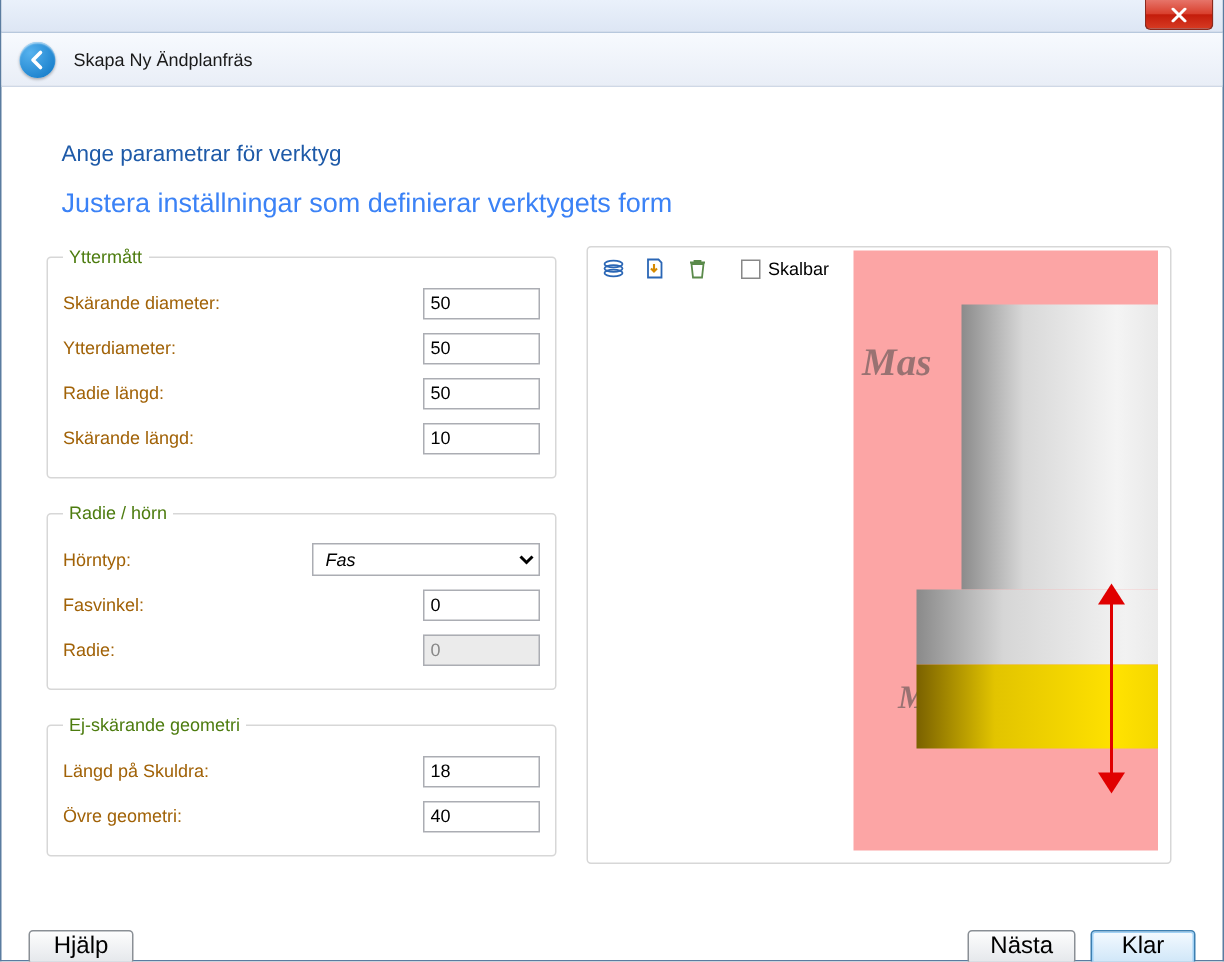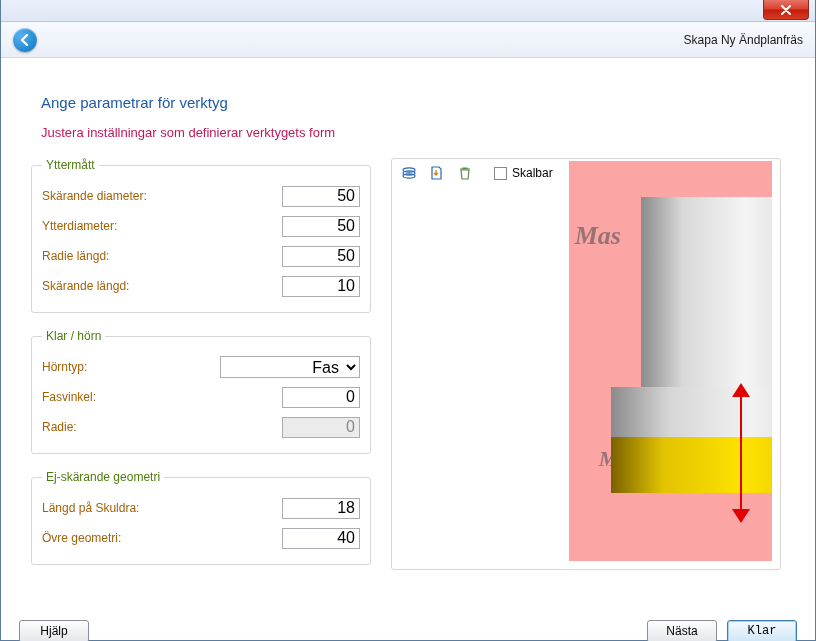--- a/index.html
+++ b/index.html
@@ -44,21 +44,20 @@
   }
   .close-btn svg { width: 12px; height: 10px; }
   .header {
     height: 36px;
     display: flex;
     align-items: center;
     padding: 0 12px;
     background: linear-gradient(to bottom, #f7fafe, #e9eef7);
     border-bottom: 1px solid #cfd8e6;
     gap: 12px;
-    justify-content: space-between;
   }
   .back-btn {
     width: 24px; height: 24px;
     border-radius: 50%;
     background: radial-gradient(circle at 30% 30%, #56b2ee, #0b74c4);
     display: flex; align-items: center; justify-content: center;
     cursor: pointer;
     box-shadow: inset 0 1px 1px rgba(255,255,255,0.6), 0 1px 2px rgba(0,0,0,0.3);
   }
   .back-btn svg { width: 14px; height: 14px; }
@@ -69,22 +68,22 @@
     position: relative;
     margin-top: 12px;
   }
   .page-title {
     color: #1e5aa8;
     font-size: 15px;
     font-weight: normal;
     margin: 0 0 14px 10px;
   }
   .page-subtitle {
-    color: #be185d;
-    font-size: 13px;
+    color: #3b82f6;
+    font-size: 18px;
     margin: 0 0 18px 10px;
   }
   .columns {
     display: flex;
     gap: 20px;
     align-items: flex-start;
   }
   .left-col { width: 340px; }
   .right-col { width: 390px; }
   fieldset.group {
@@ -104,27 +103,26 @@
     justify-content: space-between;
     height: 28px;
     margin: 2px 0;
   }
   .row label { color: #a16207; }
   .row input[type=text], .row select {
     width: 78px;
     height: 21px;
     border: 1px solid #abadb3;
     padding: 0 4px;
-    font-size: 16px;
+    font-size: 12px;
     font-family: inherit;
     background: #fff;
-    text-align: right;
   }
   .row input[type=text]:disabled { background: #ebebeb; color: #888; }
-  .row select { width: 140px; height: 22px; }
+  .row select { width: 152px; height: 22px; font-style: italic; }
   .preview-box {
     border: 1px solid #d7d7d7;
     border-radius: 3px;
     height: 412px;
     display: flex;
     flex-direction: row;
   }
   .preview-toolbar {
     height: 28px;
     display: flex;
@@ -206,29 +204,28 @@
     gap: 10px;
   }
   .footer .spacer { flex: 1; }
   .btn {
     min-width: 70px;
     height: 23px;
     padding: 0 14px;
     border: 1px solid #8a8f95;
     border-radius: 3px;
     background: linear-gradient(to bottom, #fdfdfd, #e4e7eb);
-    font-size: 12px;
+    font-size: 16px;
     font-family: inherit;
     cursor: pointer;
   }
   .btn.primary {
     border-color: #3c7fb1;
     background: linear-gradient(to bottom, #f4faff, #cfe6f8);
     box-shadow: 0 0 0 1px #a0d1f5 inset;
-    font-family: Liberation Mono, monospace;
   }
 </style>
 </head>
 <body>
 
 <div class="window">
 
   <div class="titlebar-top">
     <div class="close-btn">
       <svg viewBox="0 0 12 10">
@@ -267,21 +264,21 @@
             <label>Radie längd:</label>
             <input type="text" value="50" style="">
           </div>
           <div class="row">
             <label>Skärande längd:</label>
             <input type="text" value="10" style="">
           </div>
         </fieldset>
 
         <fieldset class="group">
-          <legend>Klar / hörn</legend>
+          <legend>Radie / hörn</legend>
           <div class="row">
             <label>Hörntyp:</label>
             <select>
               <option>Fas</option>
             </select>
           </div>
           <div class="row">
             <label>Fasvinkel:</label>
             <input type="text" value="0" style="">
           </div>

